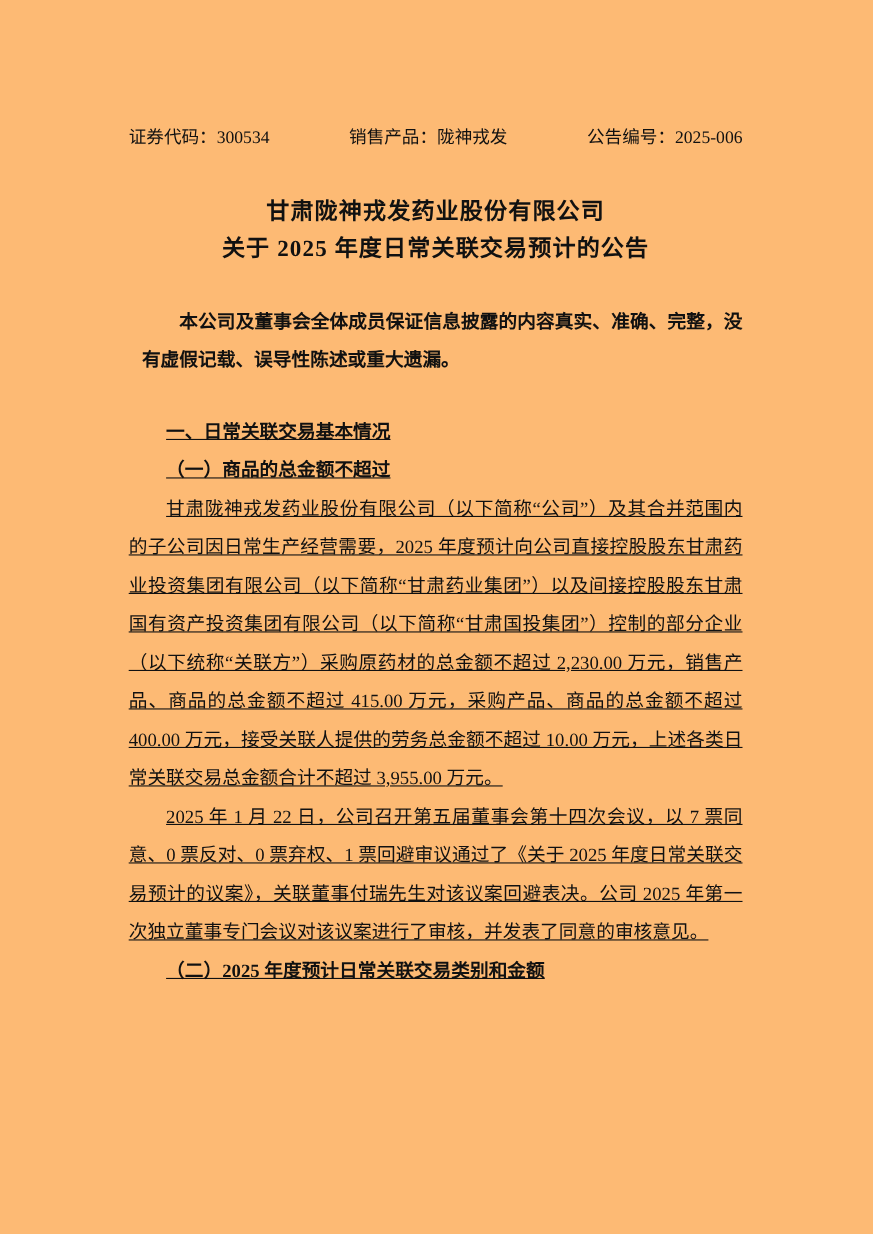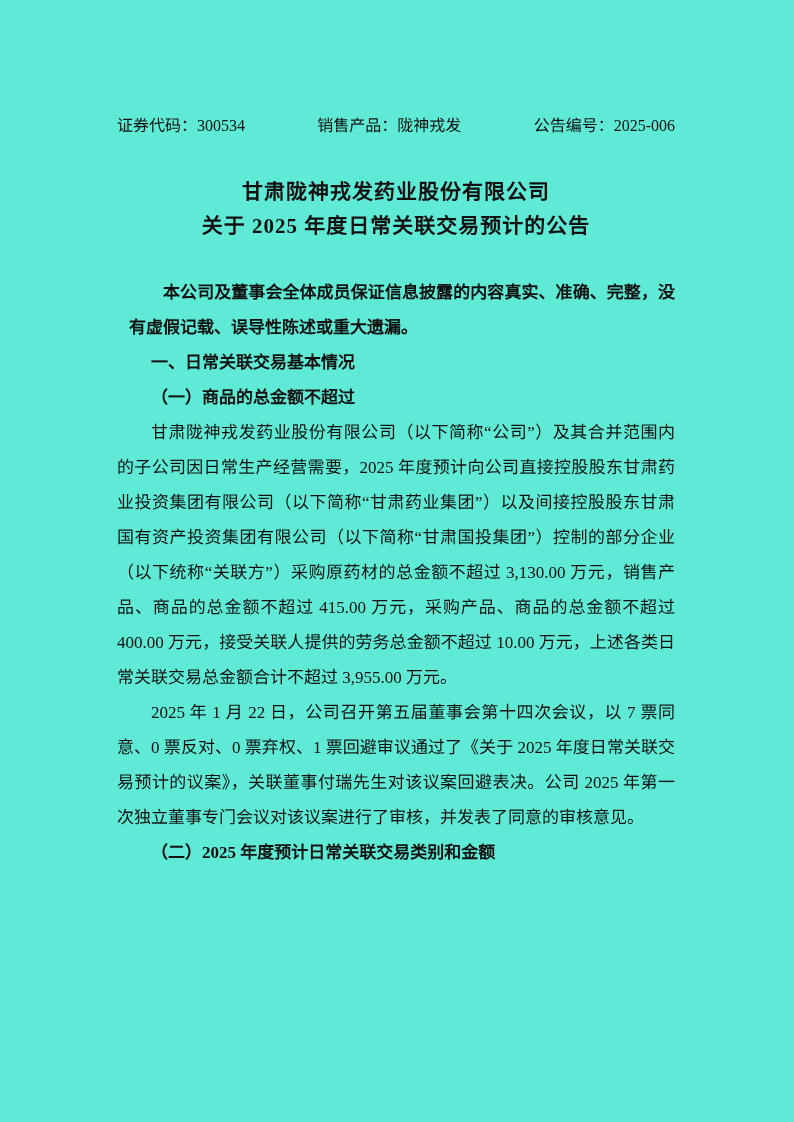--- a/index.html
+++ b/index.html
@@ -5,21 +5,21 @@
   html, body {
     margin: 0;
     padding: 0;
     background: #ffffff;
   }
   .page {
     position: relative;
     width: 794px;
     height: 1122px;
     margin: 0 auto;
-    background: #5eead4;
+    background: #fdba74;
     box-sizing: border-box;
     padding: 116px 119px 0 117px;
     font-family: "Liberation Serif", "DejaVu Serif", serif;
     color: #111111;
     overflow: hidden;
   }
   .header-row {
     display: flex;
     justify-content: space-between;
     align-items: baseline;
@@ -41,22 +41,24 @@
   .disclaimer {
     margin: 32px 0 0 12px;
     font-size: 17px;
     font-weight: bold;
     line-height: 35px;
     text-indent: 2em;
     text-align: justify;
     text-justify: inter-ideograph;
   }
   .doc-body {
+    margin-top: 30px;
     font-size: 17px;
     line-height: 35px;
+    text-decoration: underline;
   }
   .doc-body p {
     margin: 0;
     text-indent: 2em;
     text-align: justify;
     text-justify: inter-ideograph;
   }
   .doc-body p.heading {
     font-weight: bold;
     text-align: left;
@@ -76,18 +78,18 @@
   <h1 class="doc-title">
     <span class="title-line">甘肃陇神戎发药业股份有限公司</span>
     <span class="title-line">关于 2025 年度日常关联交易预计的公告</span>
   </h1>
 
   <p class="disclaimer">本公司及董事会全体成员保证信息披露的内容真实、准确、完整，没有虚假记载、误导性陈述或重大遗漏。</p>
 
   <div class="doc-body">
     <p class="heading">一、日常关联交易基本情况</p>
     <p class="heading">（一）商品的总金额不超过</p>
-    <p class="para">甘肃陇神戎发药业股份有限公司（以下简称“公司”）及其合并范围内的子公司因日常生产经营需要，2025 年度预计向公司直接控股股东甘肃药业投资集团有限公司（以下简称“甘肃药业集团”）以及间接控股股东甘肃国有资产投资集团有限公司（以下简称“甘肃国投集团”）控制的部分企业（以下统称“关联方”）采购原药材的总金额不超过 3,130.00 万元，销售产品、商品的总金额不超过 415.00 万元，采购产品、商品的总金额不超过 400.00 万元，接受关联人提供的劳务总金额不超过 10.00 万元，上述各类日常关联交易总金额合计不超过 3,955.00 万元。</p>
+    <p class="para">甘肃陇神戎发药业股份有限公司（以下简称“公司”）及其合并范围内的子公司因日常生产经营需要，2025 年度预计向公司直接控股股东甘肃药业投资集团有限公司（以下简称“甘肃药业集团”）以及间接控股股东甘肃国有资产投资集团有限公司（以下简称“甘肃国投集团”）控制的部分企业（以下统称“关联方”）采购原药材的总金额不超过 2,230.00 万元，销售产品、商品的总金额不超过 415.00 万元，采购产品、商品的总金额不超过 400.00 万元，接受关联人提供的劳务总金额不超过 10.00 万元，上述各类日常关联交易总金额合计不超过 3,955.00 万元。</p>
     <p class="para">2025 年 1 月 22 日，公司召开第五届董事会第十四次会议，以 7 票同意、0 票反对、0 票弃权、1 票回避审议通过了《关于 2025 年度日常关联交易预计的议案》，关联董事付瑞先生对该议案回避表决。公司 2025 年第一次独立董事专门会议对该议案进行了审核，并发表了同意的审核意见。</p>
     <p class="heading">（二）2025 年度预计日常关联交易类别和金额</p>
   </div>
 
 </div>
 
 </body></html>

